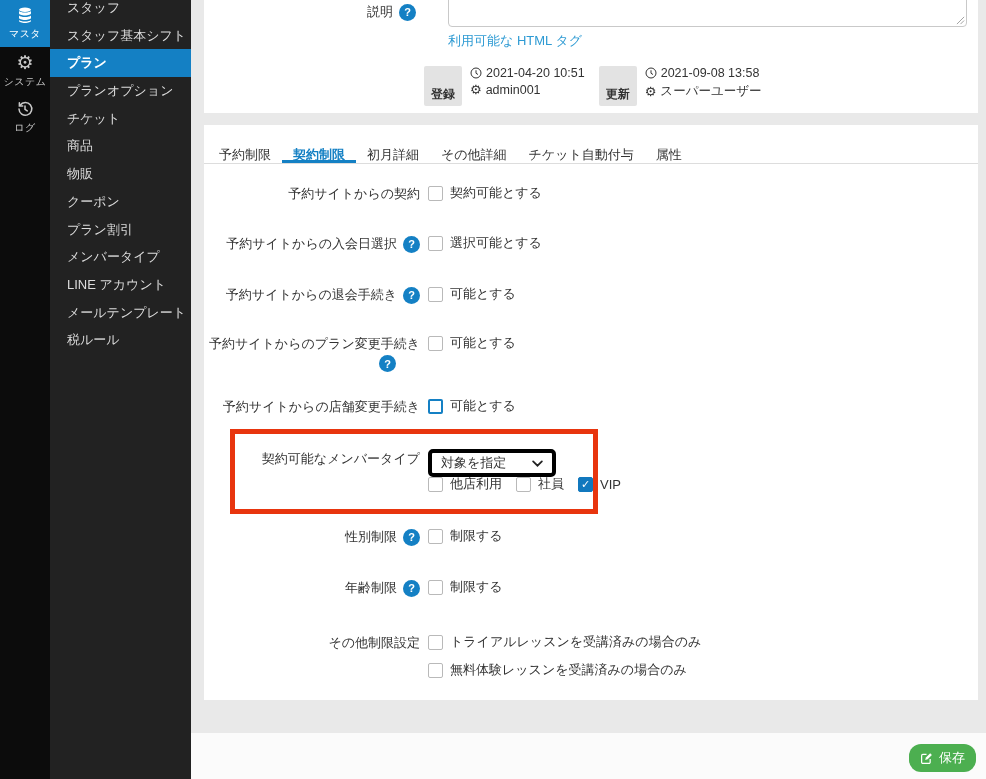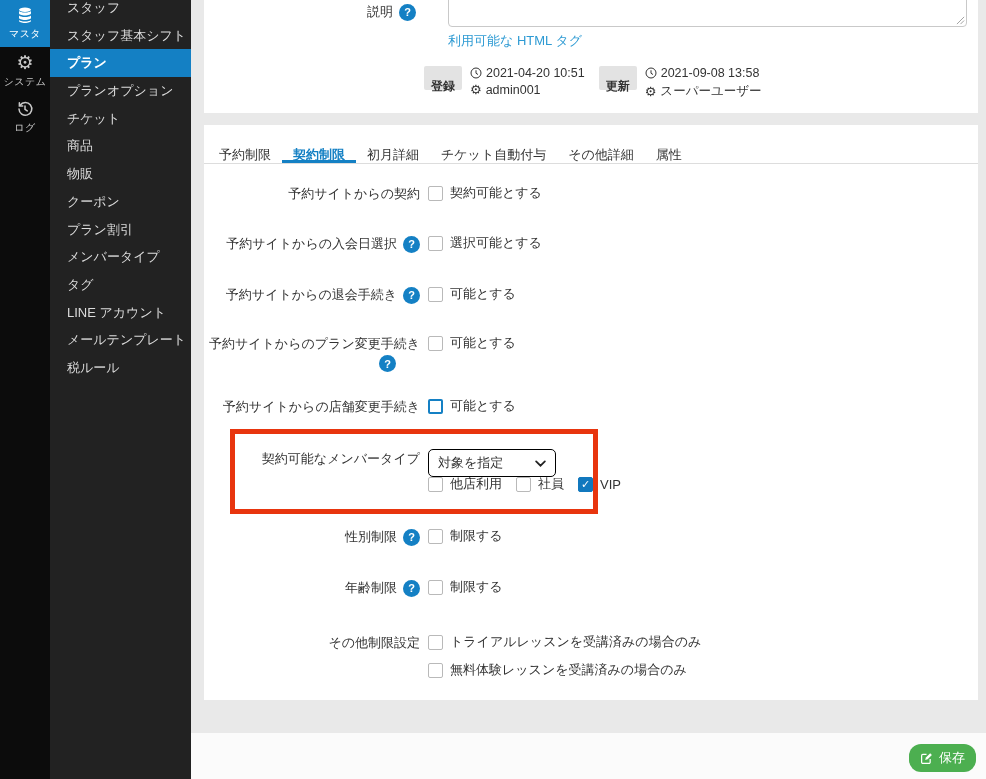--- a/index.html
+++ b/index.html
@@ -26,42 +26,42 @@
   .card1 { top:0; height:113px; overflow:hidden; }
   .card2 { top:125px; height:575px; }
   
   .desc-label-wrap { position:absolute; left:0; top:3px; width:212px; text-align:right; display:flex; justify-content:flex-end; align-items:center; gap:6px; }
   .help { display:inline-flex; width:17px; height:17px; border-radius:50%; background:#1480c4; color:#fff; font-size:11px; font-weight:bold; align-items:center; justify-content:center; cursor:pointer; flex:0 0 auto; }
   .desc-textarea { position:absolute; left:244px; top:-24px; width:519px; height:51px; border:1px solid #c9c9c9; border-radius:4px; resize:none; outline:none; font-family:inherit; font-size:13px; padding:4px 6px; }
   .resize-grip { position:absolute; left:752px; top:16px; width:9px; height:9px; pointer-events:none; }
   .html-link { position:absolute; left:244px; top:32px; color:#2d9ad3; cursor:pointer; font-size:13px; }
   .meta { position:absolute; left:220px; top:66px; display:flex; gap:14px; font-size:12.5px; }
   .meta-group { display:flex; gap:8px; }
-  .meta-badge { background:#e3e3e3; color:#333; font-weight:bold; padding:12px 7px; height:20px; border-radius:2px; font-size:12px; line-height:16px; }
+  .meta-badge { background:#e3e3e3; color:#333; font-weight:bold; padding:20px 7px; height:20px; border-radius:2px; font-size:12px; line-height:16px; }
   .meta-lines { display:flex; flex-direction:column; gap:3px; }
   .meta-line { display:flex; align-items:center; gap:4px; }
   .gear-glyph { font-size:13px; line-height:12px; }
   
   .tabbar { position:absolute; left:0; top:0; width:774px; height:39px; border-bottom:1px solid #ddd; display:flex; padding-left:4px; }
   .tab { line-height:36px; padding:12px 11px; font-size:13px; color:#333; cursor:pointer; border-bottom:3px solid transparent; }
   .tab.active { color:#1480c4; font-weight:bold; border-bottom-color:#1480c4; }
   
   .frow { position:absolute; width:931px; height:20px; }
   .row-label { position:absolute; left:0; top:0; width:216px; text-align:right; line-height:20px; display:flex; justify-content:flex-end; align-items:center; gap:6px; }
   .row-label .lbl { white-space:nowrap; }
   .help-below { position:absolute; left:0; top:21px; width:216px; display:flex; justify-content:flex-end; padding-right:24px; }
   .ctrl { position:absolute; left:224px; top:0; display:flex; align-items:center; gap:14px; }
   .cb { display:flex; align-items:center; gap:7px; cursor:pointer; }
   .box { width:15px; height:15px; border:1px solid #b9b9b9; border-radius:2px; background:#fff; display:flex; align-items:center; justify-content:center; flex:0 0 auto; }
   .box.focused { border:2px solid #1480c4; }
   .box.checked { background:#1178be; border-color:#1178be; color:#fff; font-size:11px; font-weight:bold; line-height:15px; }
   .cb-label { white-space:nowrap; }
   
   .red-box { position:absolute; left:26px; top:304px; width:368px; height:85px; border:5px solid #e8350e; pointer-events:none; }
-  .select { position:absolute; left:224px; top:0; width:128px; height:28px; border:1px solid #000000; border-radius:5px; background:#fff; display:flex; align-items:center; padding:0 9px; cursor:pointer; justify-content:space-between; }
+  .select { position:absolute; left:224px; top:0; width:128px; height:28px; border:4px solid #000000; border-radius:5px; background:#fff; display:flex; align-items:center; padding:0 9px; cursor:pointer; justify-content:space-between; }
   .select .sel-text { font-size:13px; }
   
   .footer { position:absolute; left:191px; top:733px; width:795px; height:46px; background:#fbfbfb; }
   .save-btn { position:absolute; right:10px; top:11px; height:28px; background:#4caf50; color:#fff; border:none; border-radius:12px; font-size:13px; font-family:inherit; padding:0 11px; display:flex; align-items:center; gap:6px; cursor:pointer; }
 </style>
 </head>
 <body>
 
 <div class="rail">
   <div class="rail-item active">
@@ -92,21 +92,20 @@
     <div class="side-item">スタッフ</div>
     <div class="side-item">スタッフ基本シフト</div>
     <div class="side-item active">プラン</div>
     <div class="side-item">プランオプション</div>
     <div class="side-item">チケット</div>
     <div class="side-item">商品</div>
     <div class="side-item">物販</div>
     <div class="side-item">クーポン</div>
     <div class="side-item">プラン割引</div>
     <div class="side-item">メンバータイプ</div>
-    <div class="side-item">タグ</div>
     <div class="side-item">LINE アカウント</div>
     <div class="side-item">メールテンプレート</div>
     <div class="side-item">税ルール</div>
   </div>
 </div>
 
 <div class="main">
 
   <div class="card card1">
     <div class="desc-label-wrap">
@@ -154,22 +153,22 @@
         </div>
       </div>
     </div>
   </div>
 
   <div class="card card2">
     <div class="tabbar">
       <div class="tab">予約制限</div>
       <div class="tab active">契約制限</div>
       <div class="tab">初月詳細</div>
+      <div class="tab">その他詳細</div>
       <div class="tab">チケット自動付与</div>
-      <div class="tab">その他詳細</div>
       <div class="tab">属性</div>
     </div>
 
     <div class="frow" style="top:59px">
       <div class="row-label">
           <span class="lbl">予約サイトからの契約</span>
         </div>
       <div class="ctrl">
         <label class="cb">
           <span class="box"></span>

